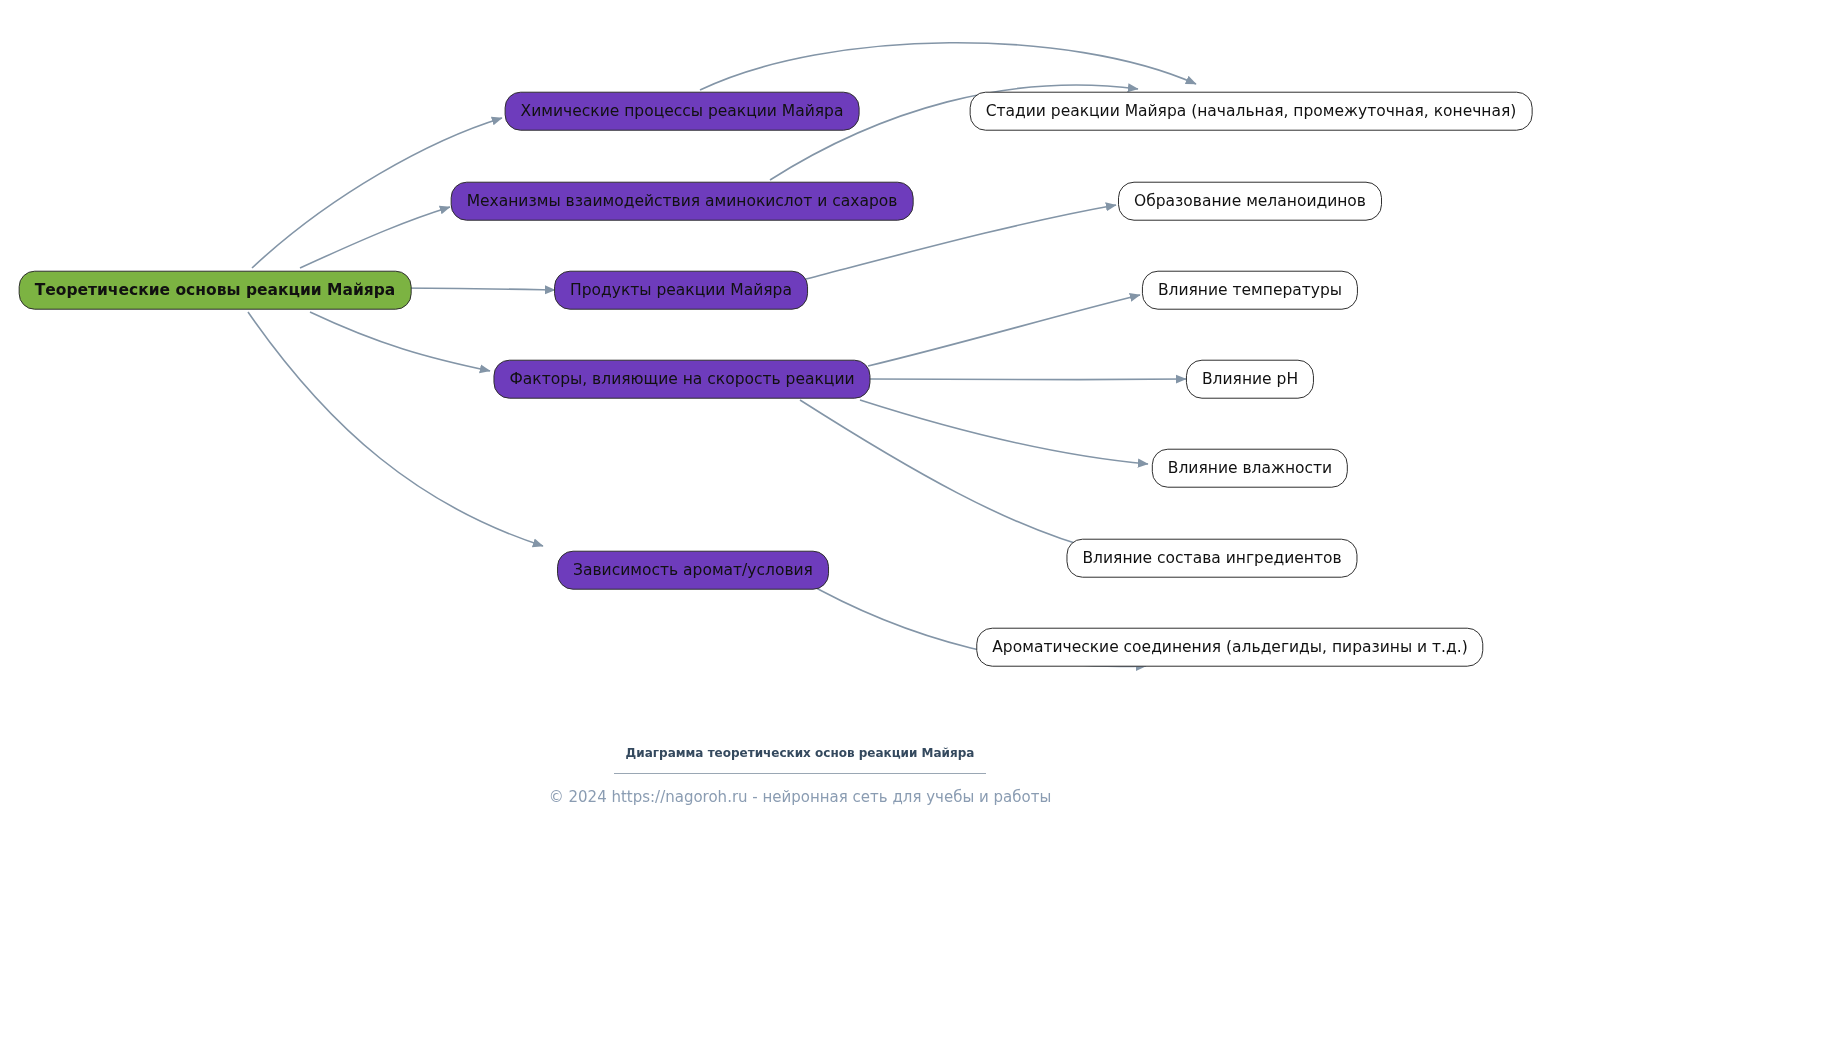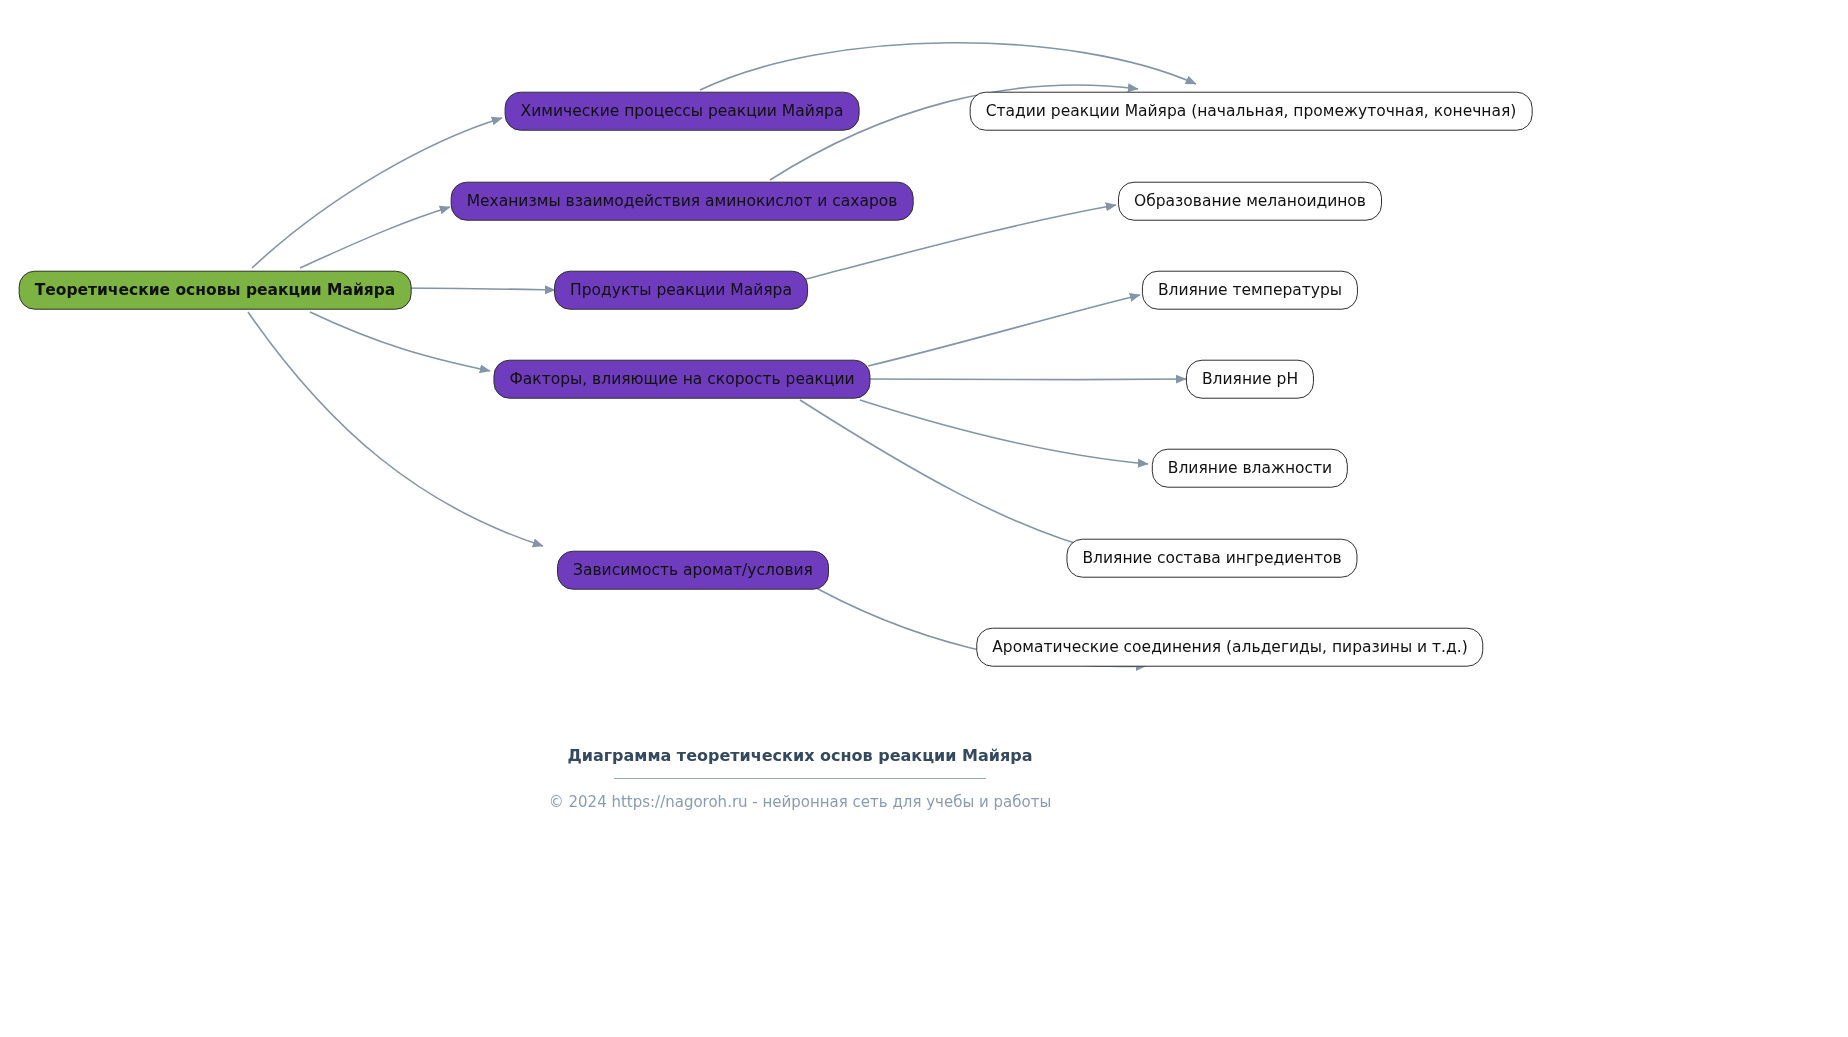--- a/index.html
+++ b/index.html
@@ -39,21 +39,21 @@
   .node.leaf   { background: var(--leaf-fill, #ffffff); }
   .footer {
     position: absolute;
     left: 800px;
     top: 746px;
     transform: translateX(-50%);
     text-align: center;
     width: 900px;
   }
   .footer-title {
-    font-size: 16px;
+    font-size: 12px;
     font-weight: bold;
     color: var(--footer-title, #34495e);
   }
   .footer-divider {
     width: 372px;
     border: none;
     border-top: 1px solid #9aa7b4;
     margin: 13px auto 14px auto;
   }
   .footer-copyright {

